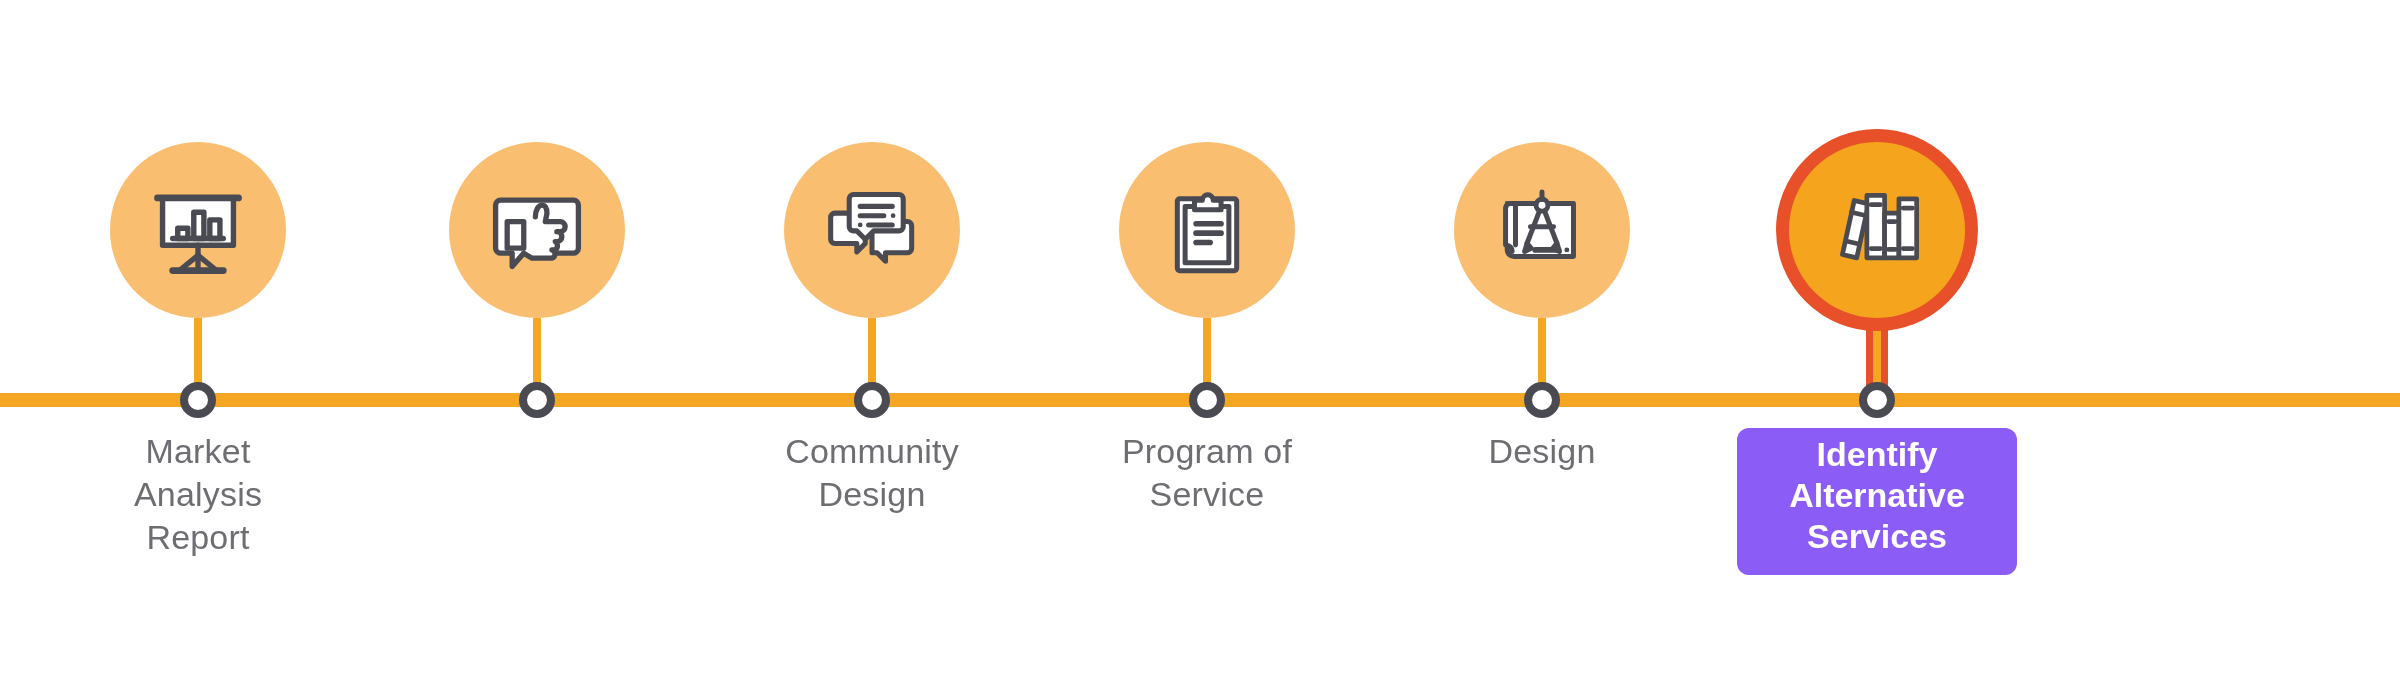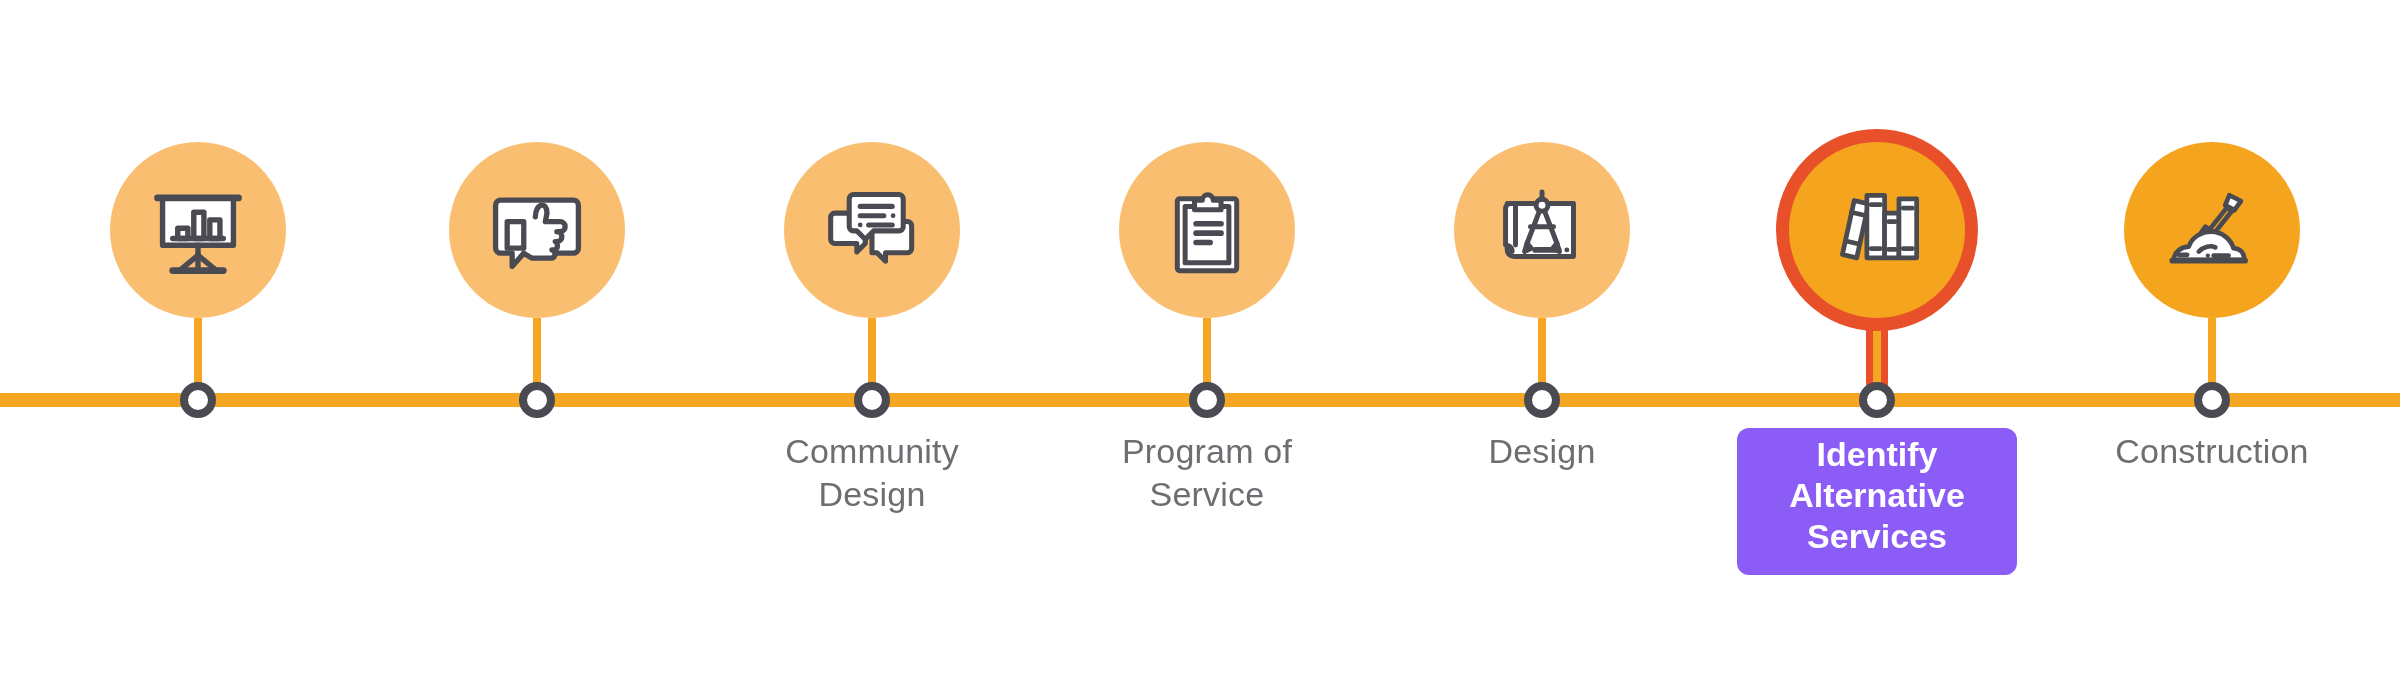--- a/index.html
+++ b/index.html
@@ -162,20 +162,23 @@
           <rect x="39" y="26" width="6" height="11" fill="#ffffff"></rect>
           <line x1="17" y1="37" x2="47" y2="37"></line>
           <line x1="32" y1="41" x2="32" y2="56"></line>
           <line x1="32" y1="47" x2="21" y2="56"></line>
           <line x1="32" y1="47" x2="43" y2="56"></line>
           <line x1="17" y1="56" x2="47" y2="56" stroke-width="4"></line>
         </svg>
       </span>
     </div>
     <div class="node"></div>
+    <div class="caption">Market
+Analysis
+Report</div>
   </div>
 
   <div class="step" style="left:537px">
     <div class="stem"></div>
     <div class="bubble">
       <span>
         <svg width="106" height="106" viewBox="0 0 64 64" fill="none" stroke="#4A4A52" stroke-width="3.2" stroke-linecap="round" stroke-linejoin="round">
           <path d="M10 14 h44 a3 3 0 0 1 3 3 v26 a3 3 0 0 1 -3 3 H24 l-7 8 v-8 H10 a3 3 0 0 1 -3 -3 V17 a3 3 0 0 1 3 -3 z" fill="#ffffff"></path>
           <path d="M31 24 c0 -4 2 -7 4 -7 c2 0 3 2 3 5 l-1 5 h9 a3 3 0 0 1 0 6 h-2 a3 3 0 0 1 0 6 h-1 a3 3 0 0 1 0 5 h-2 a2.6 2.6 0 0 1 0 5 H29 l-5 -3" fill="#ffffff"></path>
           <rect x="14" y="27" width="10" height="16" fill="#ffffff"></rect>
@@ -269,36 +272,14 @@
           <line x1="47.5" y1="43" x2="53" y2="43"></line>
         </svg>
       </span>
     </div>
     <div class="node"></div>
     <div class="caption chip">Identify
 Alternative
 Services</div>
   </div>
 
-  <div class="step strong" style="left:2212px">
-    <div class="stem"></div>
-    <div class="bubble">
-      <span>
-        <svg width="106" height="106" viewBox="0 0 64 64" fill="none" stroke="#4A4A52" stroke-width="2.8" stroke-linecap="round" stroke-linejoin="round">
-          <path d="M42.5 11 l7 3.5 l-4 5.5 l-5.5 -3 z" fill="#ffffff"></path>
-          <path d="M45.5 20 a5 5 0 0 1 -5.5 -3" fill="#ffffff"></path>
-          <path d="M41 18.5 L29.5 33" fill="#ffffff"></path>
-          <path d="M44 20.5 L32.5 35" fill="#ffffff"></path>
-          <path d="M28 30 l9.5 6.5 l-5 7 l-9.5 -6.5 z" fill="#ffffff"></path>
-          <path d="M9 50 c0 -5 5 -8 9 -8 c2 -6 8 -9 13.5 -9 c7 0 12 5 13.5 10 c4 0 6.5 3 6.5 7 z" fill="#ffffff"></path>
-          <line x1="8" y1="50.5" x2="52" y2="50.5" stroke-width="3.4"></line>
-          <path d="M24 45 c3 -3 7 -4 10 -2.5"></path>
-          <line x1="12" y1="47" x2="17" y2="47"></line>
-          <line x1="33" y1="47.5" x2="42" y2="47.5"></line>
-          <circle cx="29.5" cy="47.5" r="1.3" fill="#4A4A52" stroke="none"></circle>
-        </svg>
-      </span>
-    </div>
-    <div class="node"></div>
-    <div class="caption">Construction</div>
-  </div>
 
 </div>
 
 </body></html>

